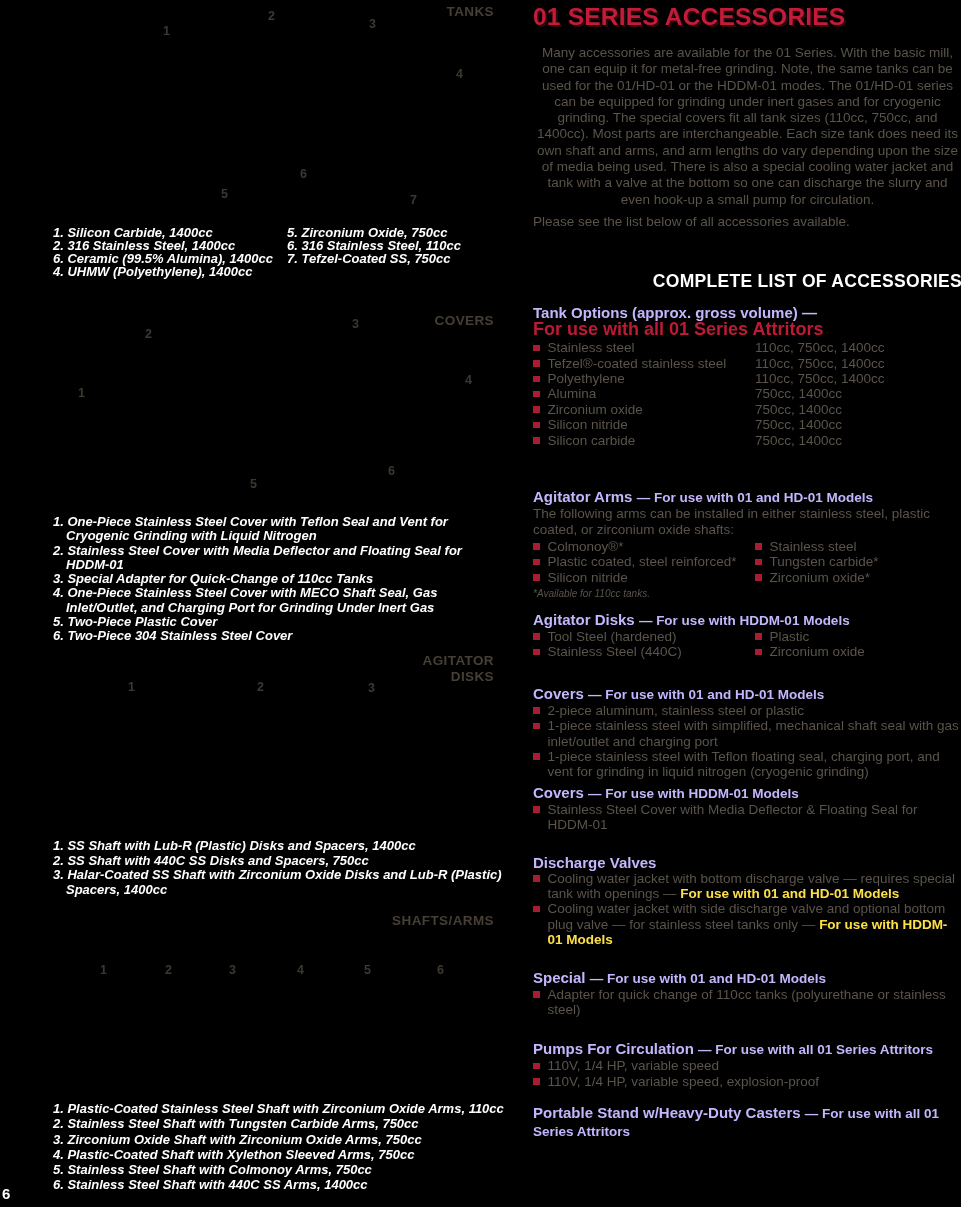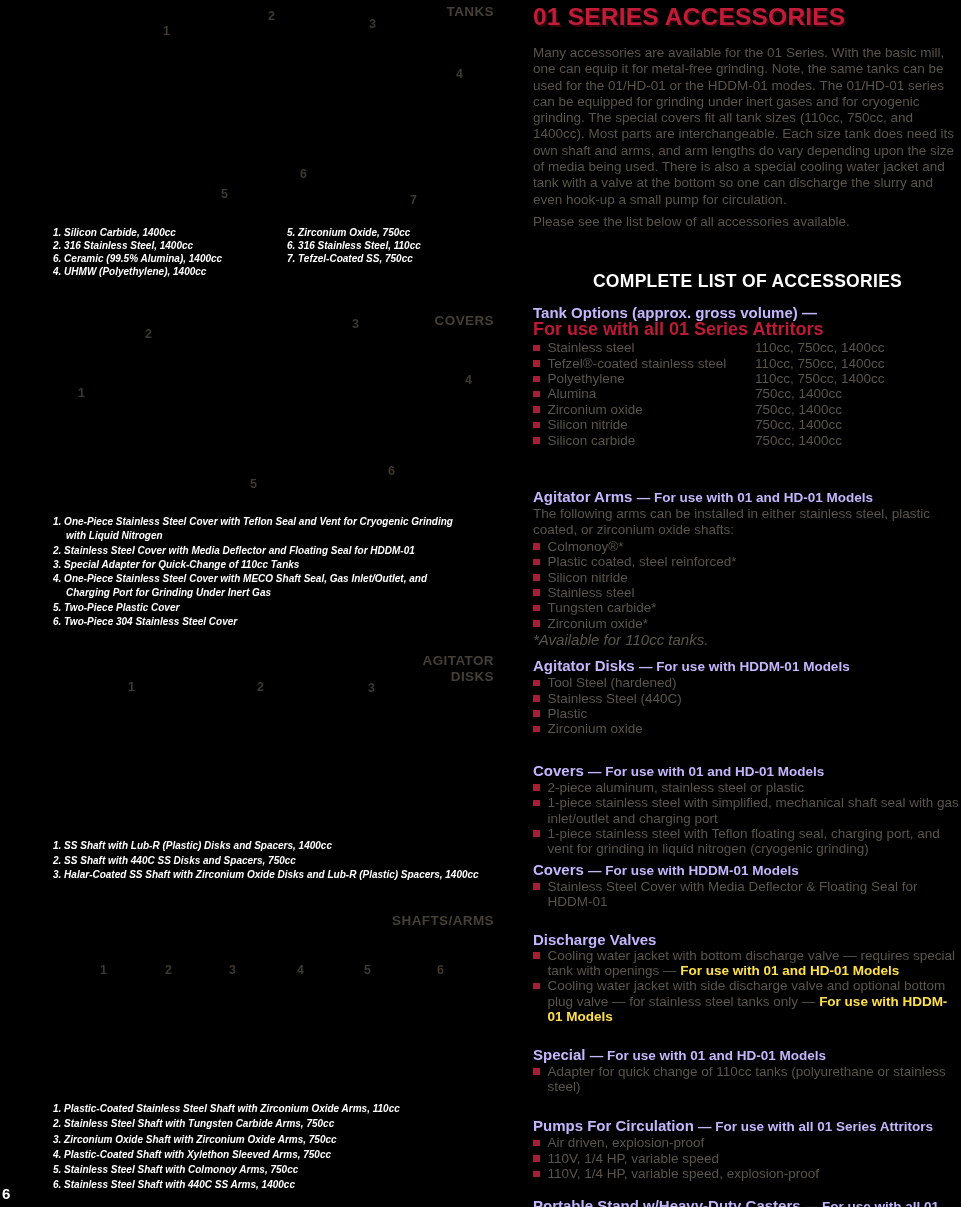--- a/index.html
+++ b/index.html
@@ -2,48 +2,48 @@
 <html><head>
 <meta charset="utf-8">
 <style>
   html,body{margin:0;padding:0;background:#000;}
   .canvas{position:relative;width:961px;height:1207px;background:#000;overflow:hidden;
           font-family:"Liberation Sans", sans-serif;}
   
   .marker{position:absolute;color:#3e382f;font-weight:bold;font-size:12.5px;}
   .sec-label{position:absolute;right:467px;color:#453f35;font-weight:bold;font-size:13.5px;
              letter-spacing:.4px;text-align:right;white-space:pre-line;line-height:16px;}
-  .cap{position:absolute;color:#fff;font-weight:bold;font-style:italic;font-size:10px;}
+  .cap{position:absolute;color:#fff;font-weight:bold;font-style:italic;font-size:13px;}
   .cap .ci{padding-left:13px;text-indent:-13px;}
   .cap-tanks{line-height:13px;}
   .cap-covers{line-height:14.3px;width:420px;}
   .cap-disks{line-height:14.7px;width:455px;}
   .cap-shafts{line-height:15.3px;width:460px;}
   .page-num{position:absolute;left:2px;top:1185px;color:#fff;font-weight:bold;font-size:15px;}
   
   .right-col{position:absolute;left:533px;top:0;width:429px;color:#5a544a;font-size:13.5px;line-height:16.3px;}
   .title{margin:3px 0 0 0;color:#c31c38;font-size:24.5px;font-weight:bold;letter-spacing:.2px;
          text-shadow:2px 2px 0 #30070f;line-height:27px;}
-  .intro{margin-top:15px;}
+  .intro{margin-top:15px;text-align:center;}
   .intro2{margin-top:6px;}
-  .list-heading{margin-top:41px;text-align:center;color:#fff;font-weight:bold;font-size:17.5px;
+  .list-heading{margin-top:41px;text-align:right;color:#fff;font-weight:bold;font-size:17.5px;
                 letter-spacing:.3px;line-height:20px;}
   .sec{margin-top:0;}
   .sec-h{color:#c4b5fd;font-weight:bold;font-size:15px;line-height:17px;}
   .sec-h .suffix{font-size:13.5px;}
   .sub-h{color:#bd1a36;font-weight:bold;font-size:18px;line-height:16px;}
   .b{display:flex;line-height:15.4px;}
   .sq{flex:none;width:6.5px;height:6.5px;background:#a91c32;margin:4.5px 8px 0 0;}
-  .cols{display:flex;flex-direction:column;}
+  .cols{display:flex;}
   .c1{width:222px;}
   .c2{flex:1;}
   .trow{position:relative;line-height:15.4px;}
   .trow .sizes{position:absolute;left:222px;top:0;}
   .redbold{color:#fde047;font-weight:bold;}
-  .footnote{margin-top:3px;font-style:italic;font-size:15px;color:#5a544a;line-height:12px;}
+  .footnote{margin-top:3px;font-style:italic;font-size:10px;color:#5a544a;line-height:12px;}
 </style>
 </head>
 <body>
 
 <div class="canvas">
 
   <div class="sec-label" style="top:4px">TANKS</div>
   <span class="marker" style="left:163px;top:24px">1</span>
   <span class="marker" style="left:268px;top:9px">2</span>
   <span class="marker" style="left:369px;top:17px">3</span>
@@ -276,24 +276,20 @@
       <div class="b">
           <span class="sq"></span>
           <span>Adapter for quick change of 110cc tanks (polyurethane or stainless steel)</span>
         </div>
     </div>
 
     <div class="sec" style="margin-top:23px">
       <div class="sec-h"><span>Pumps For Circulation</span> <span class="suffix">— For use with all 01 Series Attritors</span></div>
       <div class="b">
           <span class="sq"></span>
-          <span>Air driven, explosion-proof</span>
-        </div>
-      <div class="b">
-          <span class="sq"></span>
           <span>110V, 1/4 HP, variable speed</span>
         </div>
       <div class="b">
           <span class="sq"></span>
           <span>110V, 1/4 HP, variable speed, explosion-proof</span>
         </div>
     </div>
 
     <div class="sec" style="margin-top:15px">
       <div class="sec-h"><span>Portable Stand w/Heavy-Duty Casters</span> <span class="suffix">— For use with all 01 Series Attritors</span></div>

